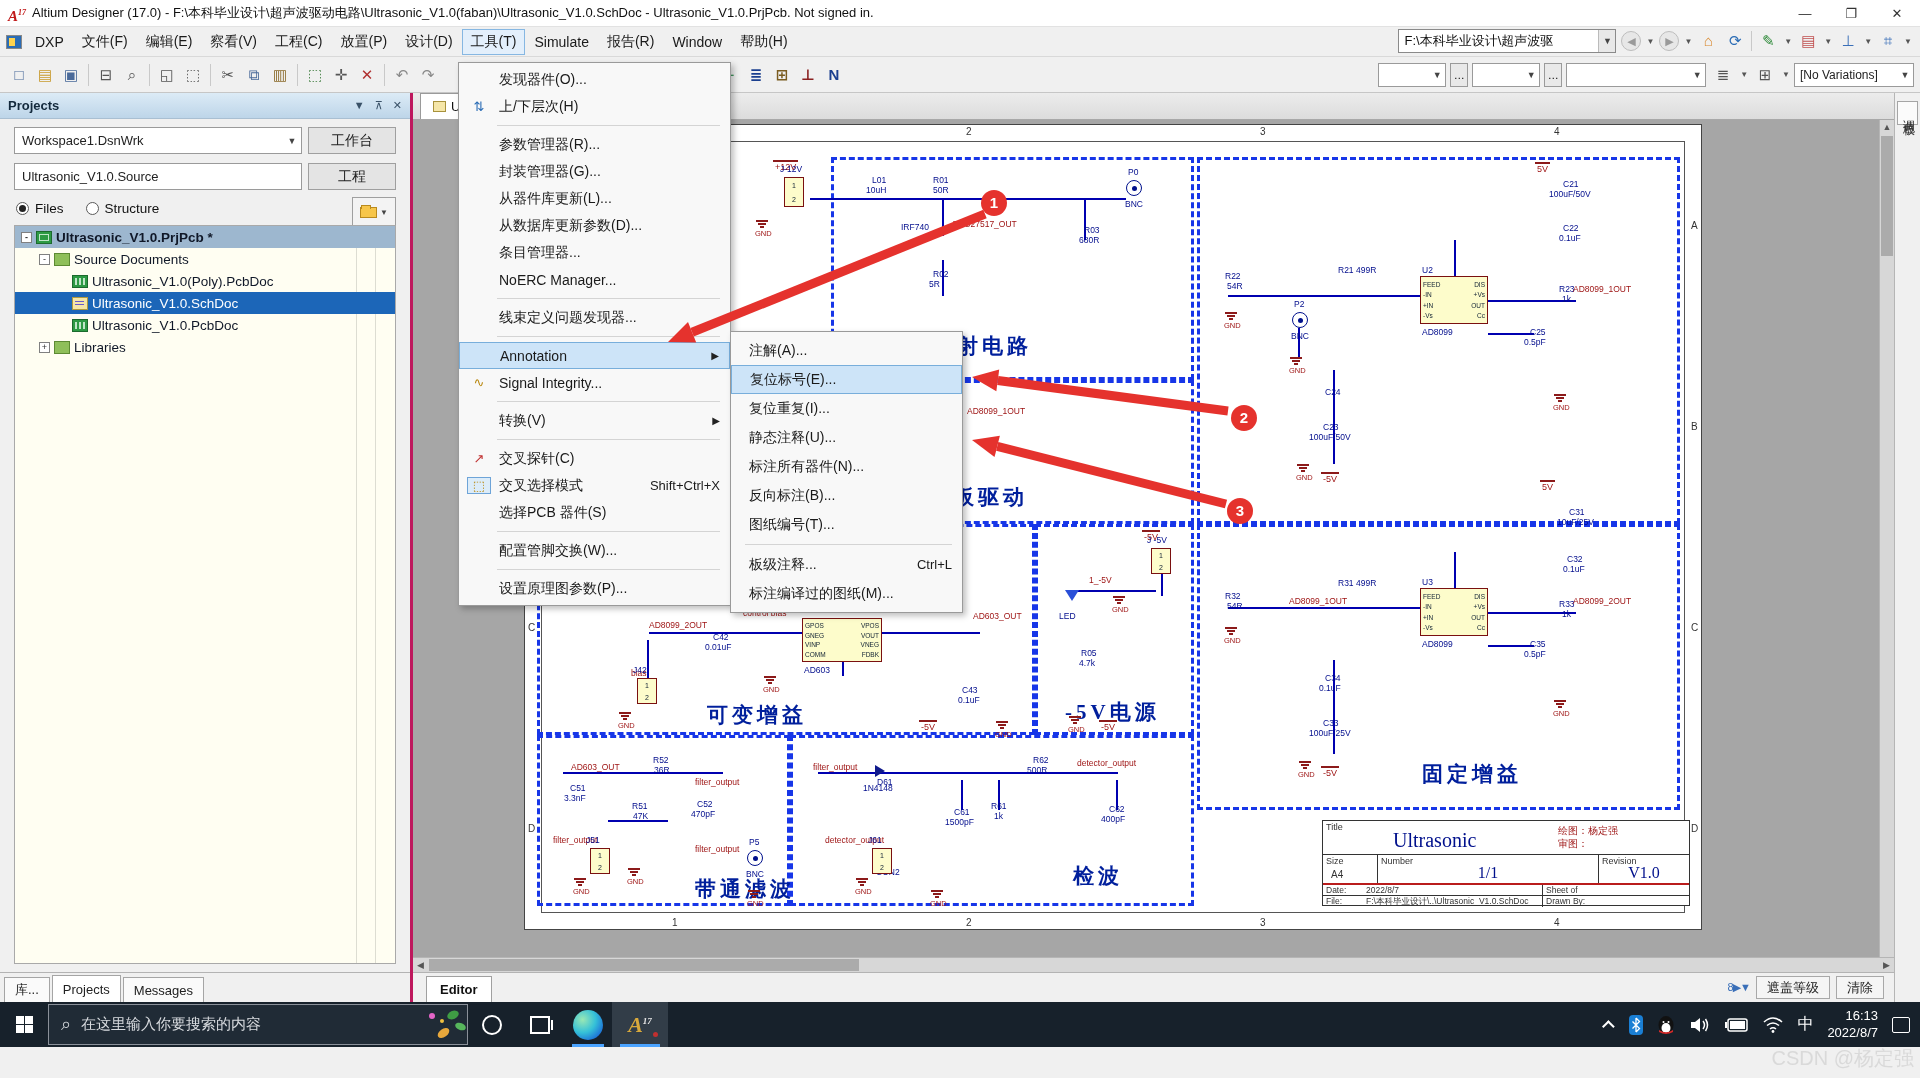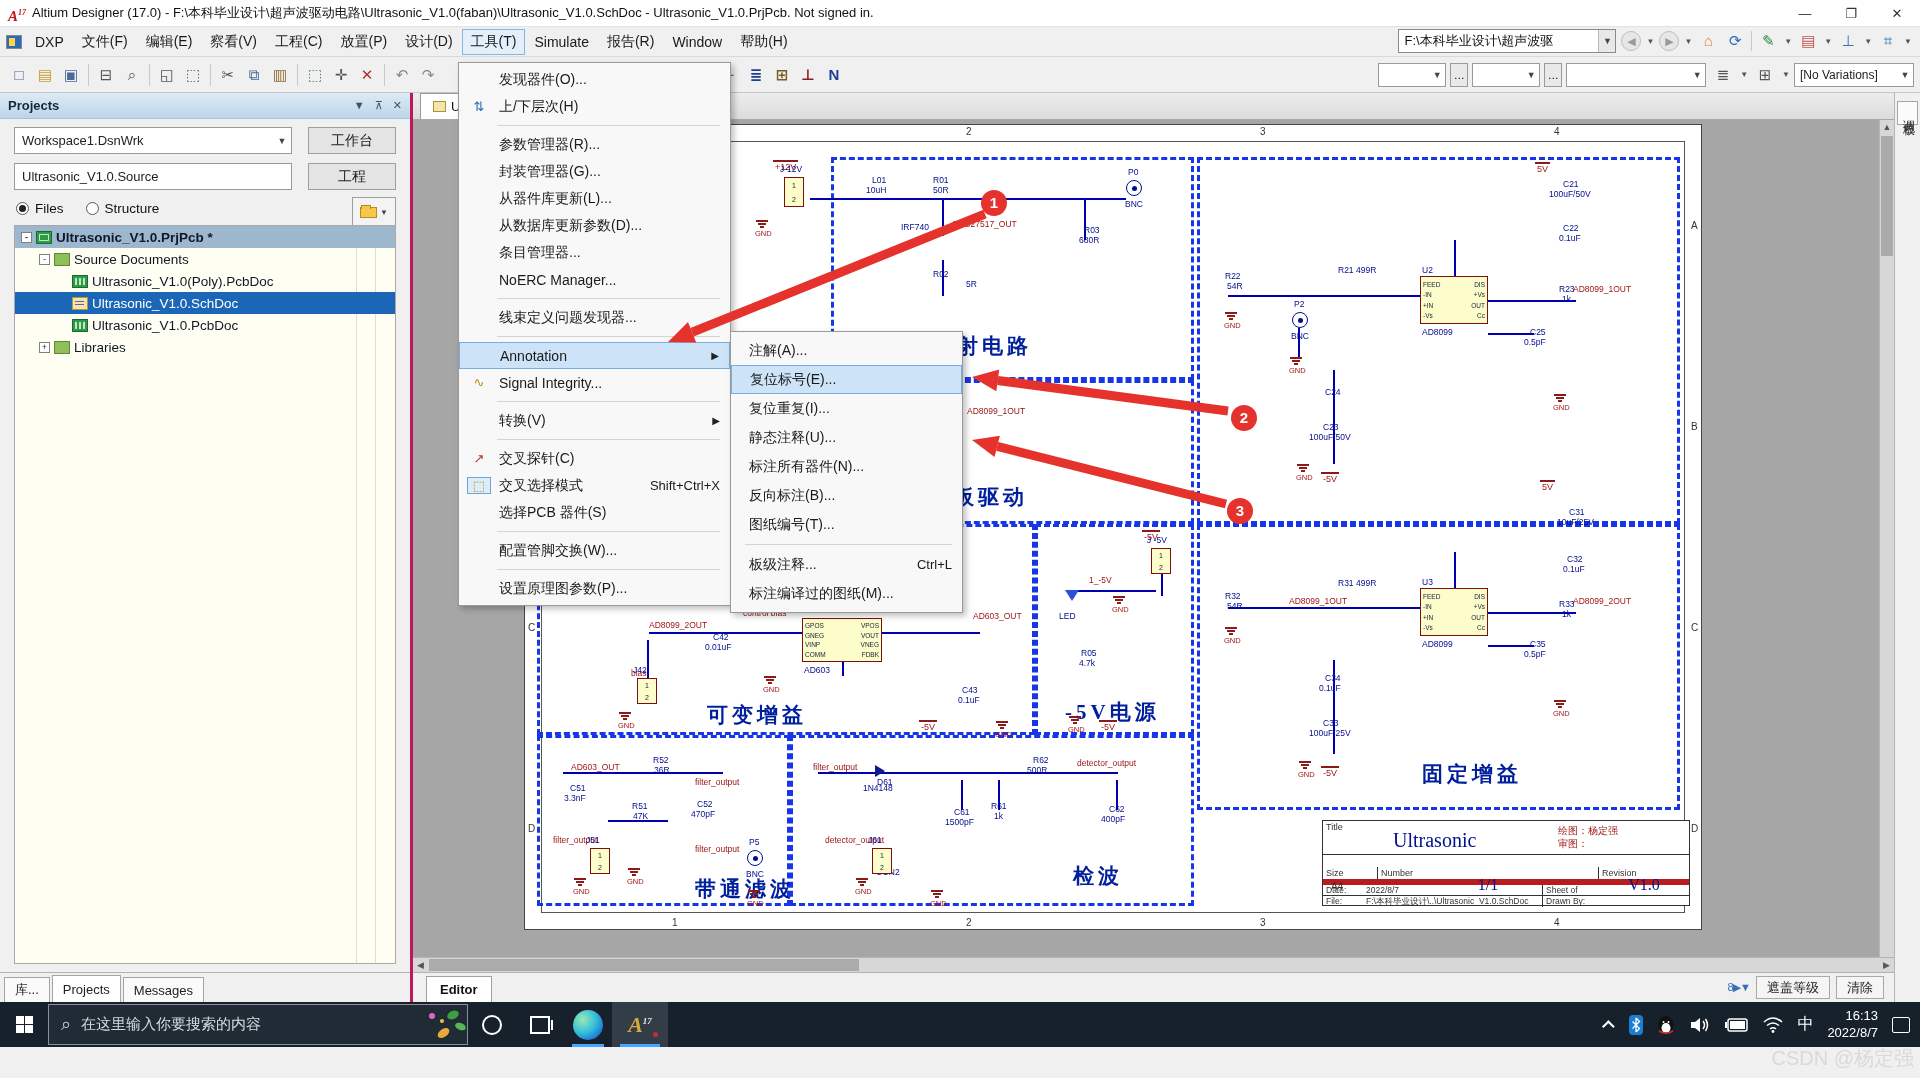--- a/index.html
+++ b/index.html
@@ -52,21 +52,21 @@
   .main { display:flex; height:909px; }
 
   
   .projects { width:413px; background:#f0f0f0; border-right:3px solid #be185d;
     display:flex; flex-direction:column; }
   .p-header { height:26px; background:linear-gradient(#dcebf6,#bdd5e9); display:flex;
     align-items:center; padding:0 8px; border-bottom:1px solid #a9bfd2; }
   .p-header b { font-size:13px; color:#13293c; }
   .p-header .h-icos { margin-left:auto; display:flex; gap:10px; color:#3a5268; font-size:11px; }
   .p-body { padding:8px 14px 0 14px; display:flex; flex-direction:column; flex:1; min-height:0;}
-  .p-row { display:flex; gap:16px; margin-bottom:9px; }
+  .p-row { display:flex; gap:6px; margin-bottom:9px; }
   .p-combo { flex:1; height:27px; background:#fff; border:1px solid #9a9a9a; display:flex;
     align-items:center; padding-left:7px; font-size:13px; color:#222; }
   .p-combo .dd { margin-left:auto; width:18px; text-align:center; color:#444; font-size:9px; }
   .p-btn { width:88px; height:27px; background:#e4e4e4; border:1px solid #9f9f9f;
     font-size:14px; display:flex; align-items:center; justify-content:center; color:#222; }
   .radio-row { display:flex; align-items:center; gap:22px; margin:2px 0 9px 2px; position:relative; }
   .radio { display:flex; align-items:center; gap:6px; font-size:13.5px; color:#111; }
   .rdot { width:13px; height:13px; border-radius:50%; border:1px solid #5a5a5a; background:#fff; position:relative; }
   .rdot.sel::after { content:""; position:absolute; inset:2px; background:#222; border-radius:50%; }
   .folder-btn { position:absolute; right:0; top:-4px; width:44px; height:30px; border:1px solid #9f9f9f;
@@ -206,21 +206,21 @@
     z-index:60; pointer-events:none; }
 
   
   #overlay { position:absolute; inset:0; z-index:100; pointer-events:none; }
 
   
   .tblock { position:absolute; border:1px solid #333; background:#fff; font-size:9px; color:#333; }
   .tb-row1 { height:34px; border-bottom:1px solid #333; position:relative; }
   .tb-title-big { position:absolute; left:70px; top:8px; font:20px "Liberation Serif",serif; color:#00108c; }
   .tb-cn { position:absolute; left:235px; top:3px; font-size:10px; color:#9c1010; line-height:13px; white-space:pre-line;}
-  .tb-row2 { height:30px; border-bottom:6px solid #b91c1c; display:flex;align-items:flex-end; }
+  .tb-row2 { height:30px; border-bottom:2px solid #b91c1c; display:flex; }
   .tb-c { border-right:1px solid #333; padding:1px 3px; position:relative; }
   .tb-big { position:absolute; left:0; right:0; top:9px; text-align:center;
     font:16px "Liberation Serif",serif; color:#00108c; }
   .tb-row3,.tb-row4 { height:11px; border-bottom:1px solid #333; display:flex; font-size:8.5px; }
   .tb-row4 { border-bottom:none; }
   .tb-s { padding:0 3px; white-space:nowrap; overflow:hidden; }
 </style>
 </head>
 <body>
 
@@ -481,21 +481,21 @@
           <div class="wire" style="left: 1075px; top: 525px; width: 46px; height: 1.5px;"></div>
           <div class="wire" style="left: 920px; top: 540px; height: 94px; width: 1.5px;"></div>
           <div class="slabel navy" style="left: 459px; top: 56px;">L01</div>
           <div class="slabel navy" style="left: 453px; top: 66px;">10uH</div>
           <div class="slabel navy" style="left: 520px; top: 56px;">R01</div>
           <div class="slabel navy" style="left: 520px; top: 66px;">50R</div>
           <div class="slabel navy" style="left: 488px; top: 103px;">IRF740</div>
           <div class="slabel navy" style="left: 671px; top: 106px;">R03</div>
           <div class="slabel navy" style="left: 666px; top: 116px;">680R</div>
           <div class="slabel navy" style="left: 520px; top: 150px;">R02</div>
-          <div class="slabel navy" style="left: 553px; top: 160px;">5R</div>
+          <div class="slabel navy" style="left: 516px; top: 160px;">5R</div>
           <div class="slabel navy" style="left: 1150px; top: 60px;">C21</div>
           <div class="slabel navy" style="left: 1136px; top: 70px;">100uF/50V</div>
           <div class="slabel navy" style="left: 1150px; top: 104px;">C22</div>
           <div class="slabel navy" style="left: 1146px; top: 114px;">0.1uF</div>
           <div class="slabel navy" style="left: 812px; top: 152px;">R22</div>
           <div class="slabel navy" style="left: 814px; top: 162px;">54R</div>
           <div class="slabel navy" style="left: 925px; top: 146px;">R21  499R</div>
           <div class="slabel navy" style="left: 1146px; top: 165px;">R23</div>
           <div class="slabel navy" style="left: 1149px; top: 175px;">1k</div>
           <div class="slabel navy" style="left: 1117px; top: 208px;">C25</div>

